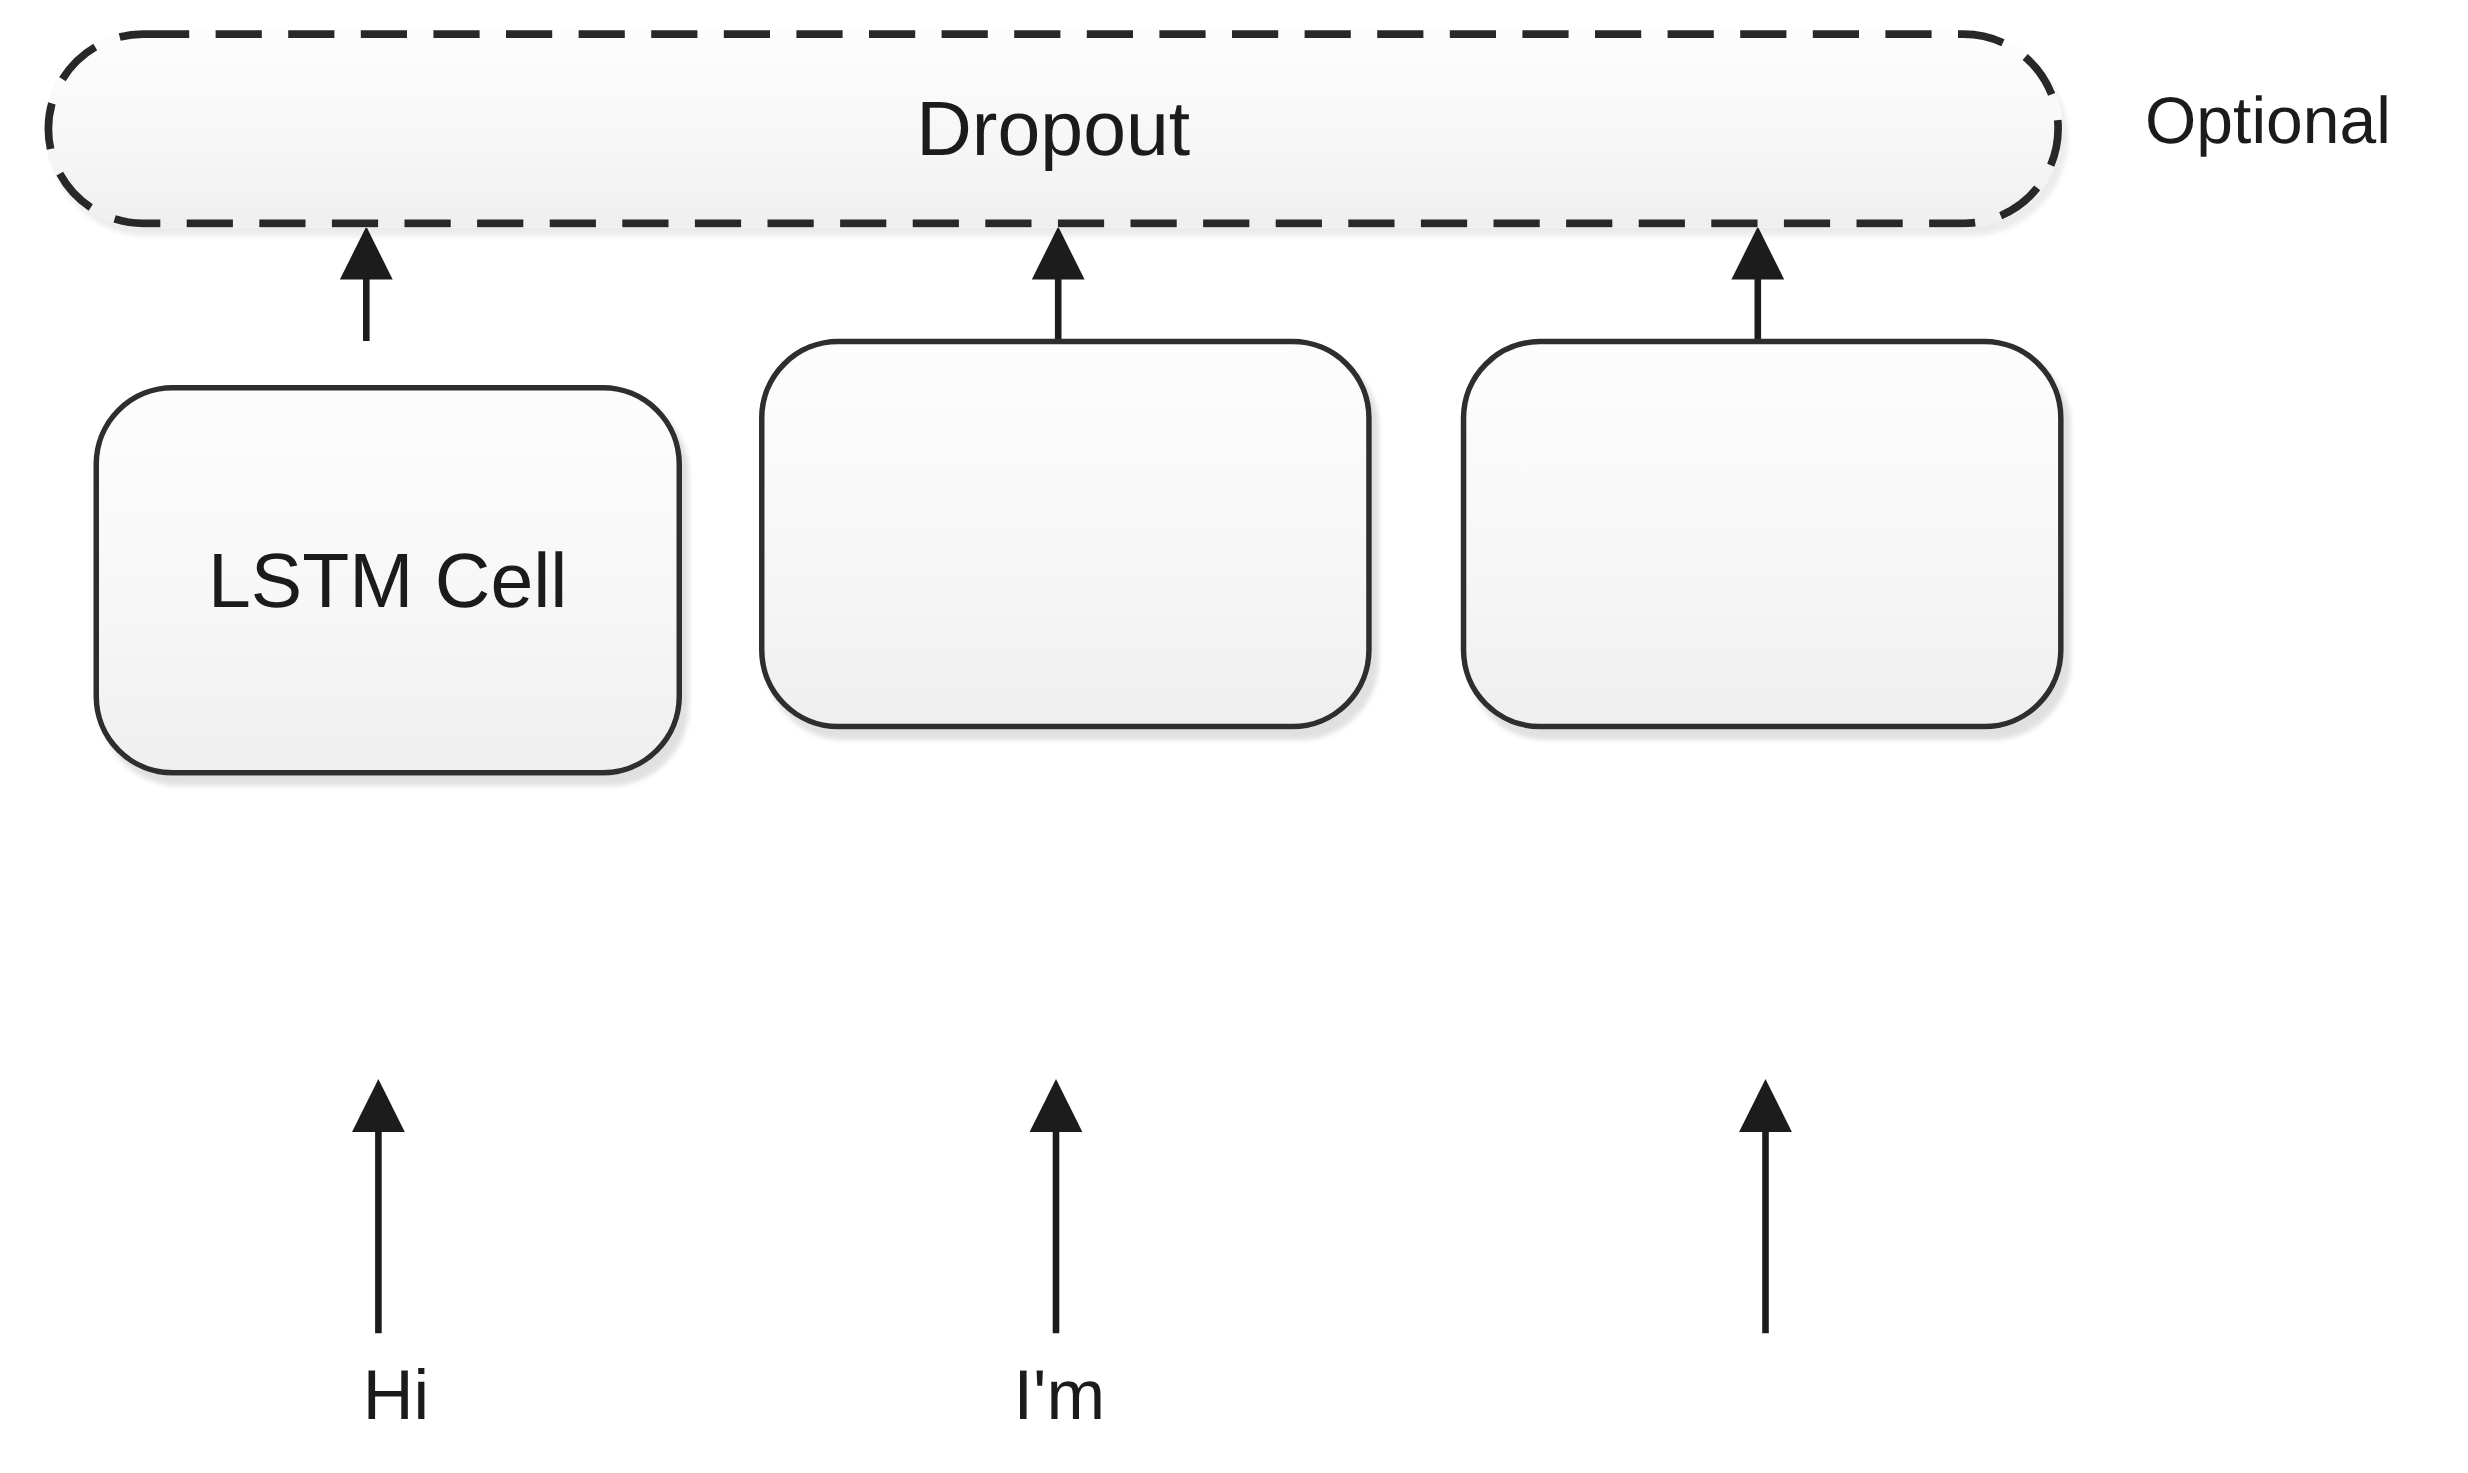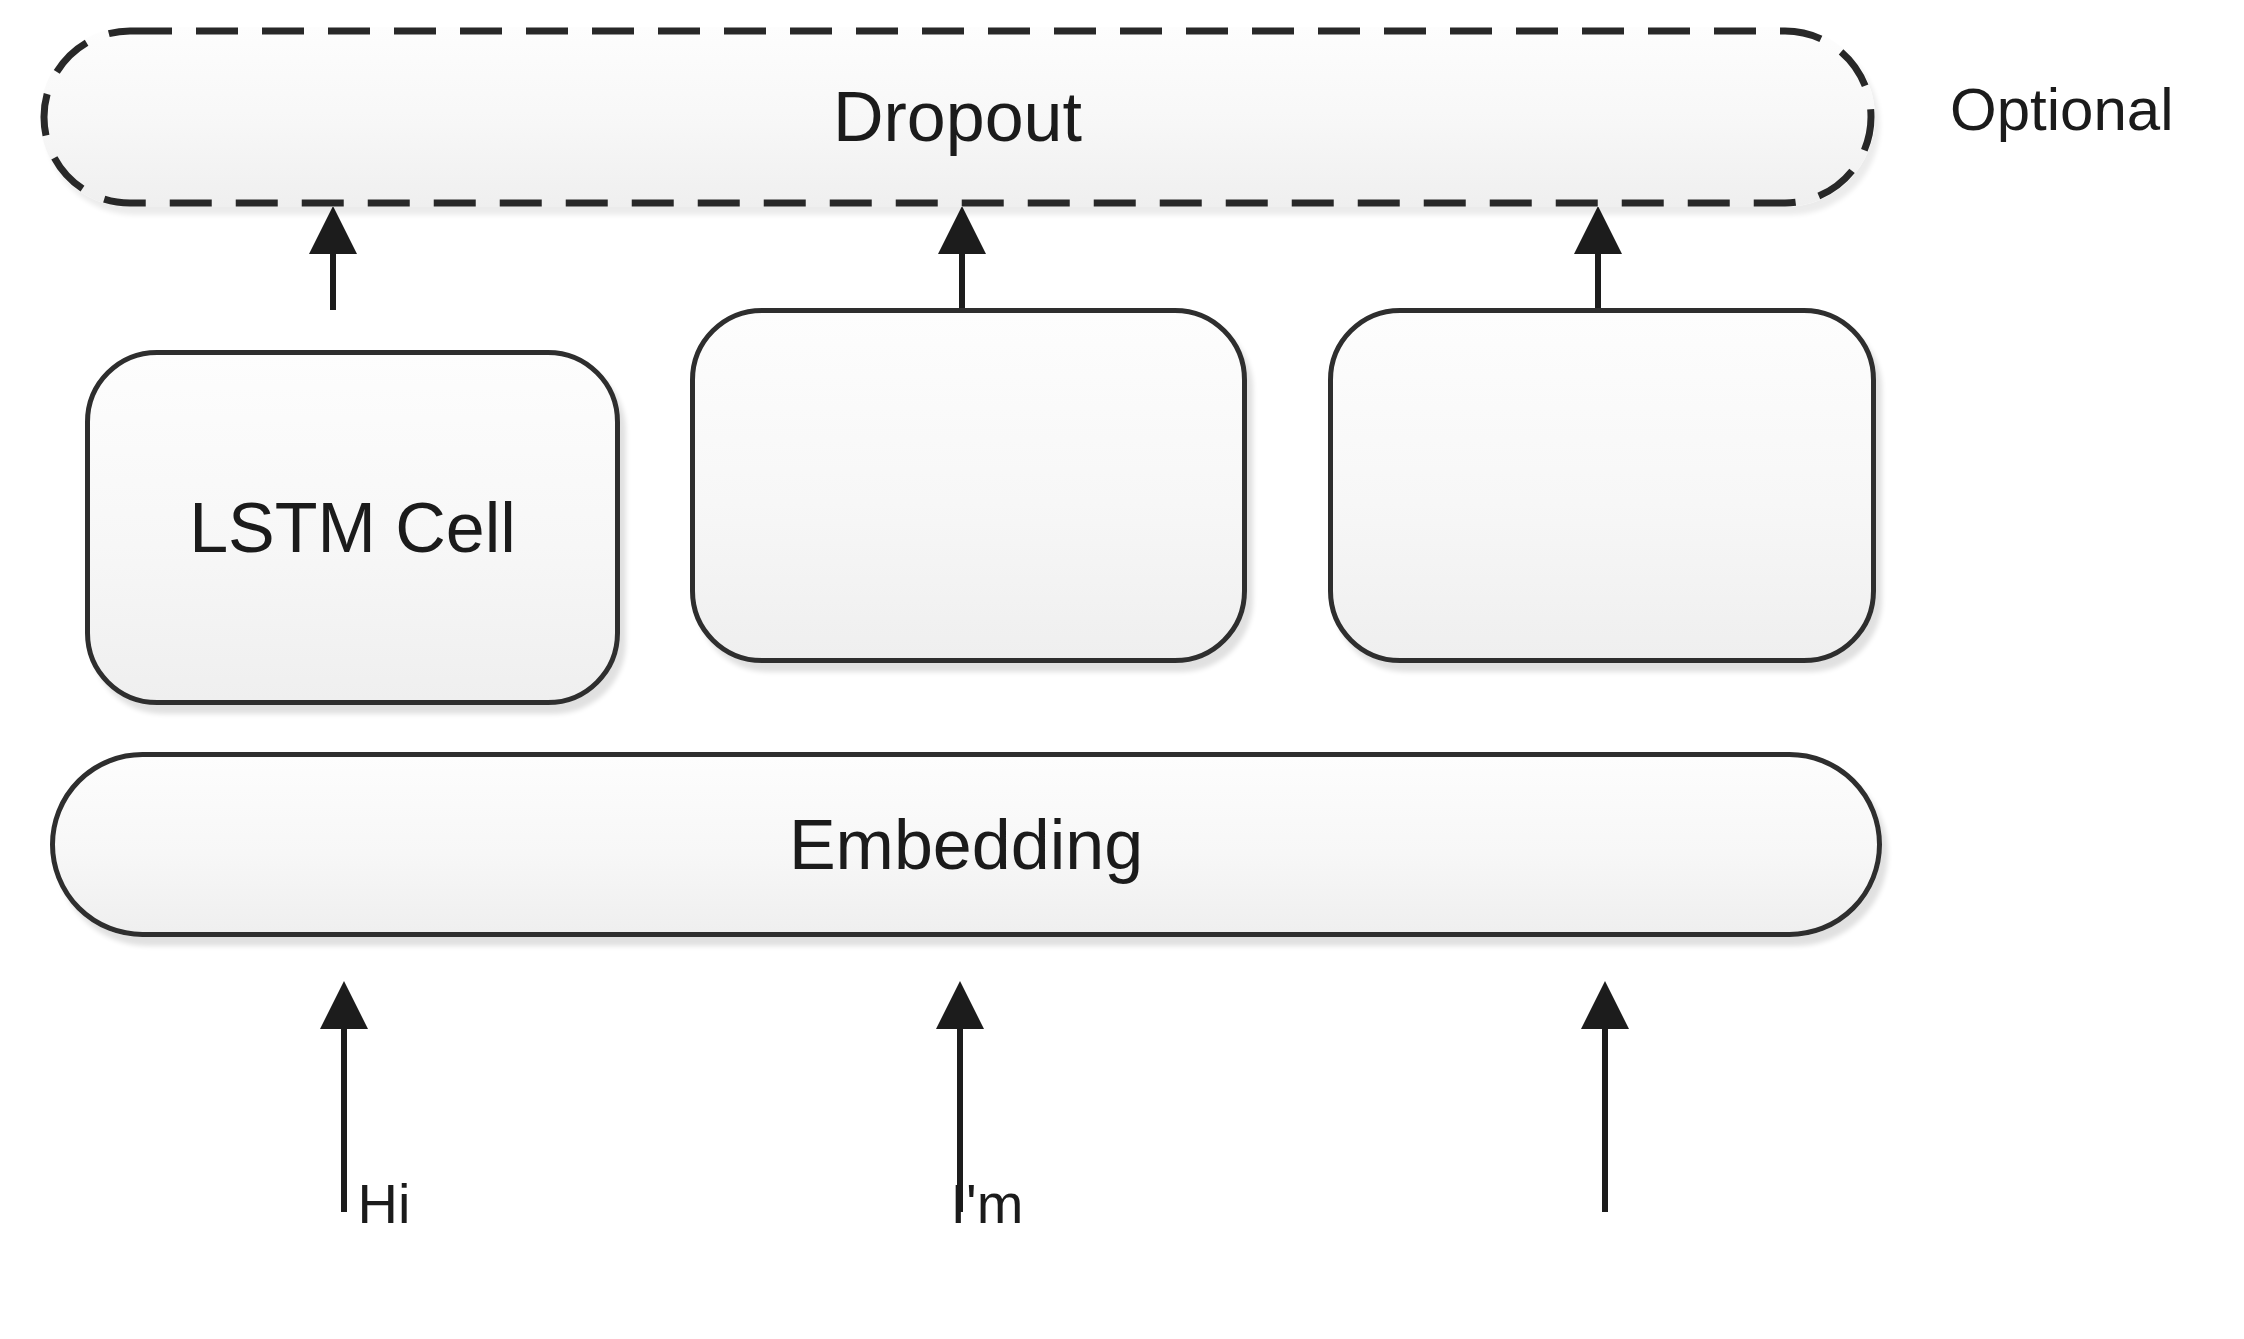--- a/index.html
+++ b/index.html
@@ -56,26 +56,25 @@
   }
   .optional-label {
     position: absolute;
     left: 1950px; top: 80px;
     font-size: 60px;
     line-height: 1;
     white-space: nowrap;
   }
   .token {
     position: absolute;
-    top: 1176px;
+    top: 1236px;
     transform: translateX(-50%);
-    font-size: 56px;
+    font-size: 64px;
     line-height: 1;
     white-space: nowrap;
-    margin-left: 24px;
   }
   .token-1 { left: 360px; }
   .token-2 { left: 963px; text-align: right; }
   .token-3 { left: 1603px; }
   .arrows-layer {
     position: absolute;
     left: 0; top: 0;
     width: 2244px; height: 1339px;
     pointer-events: none;
   }
@@ -126,20 +125,17 @@
   <div class="box lstm lstm1">
     <span class="box-label">LSTM Cell</span>
   </div>
   <div class="box lstm lstm2">
     <span class="box-label"></span>
   </div>
   <div class="box lstm lstm3">
     <span class="box-label"></span>
   </div>
 
-  <div class="box embedding">
-    <span class="box-label">Embedding</span>
-  </div>
 
   <div class="token token-1">Hi</div>
   <div class="token token-2">I'm</div>
 
 </div>
 
 </body></html>

